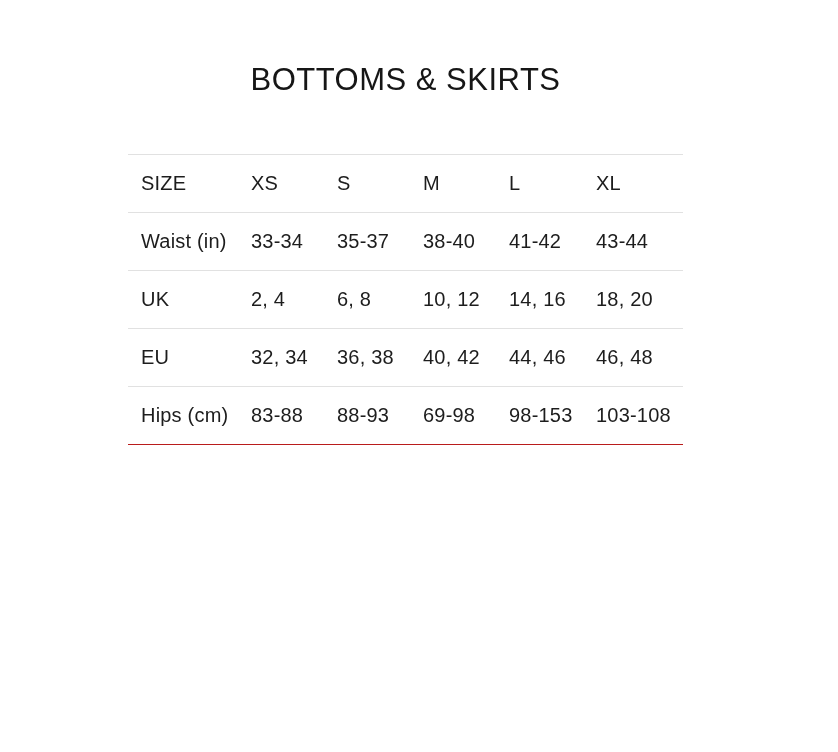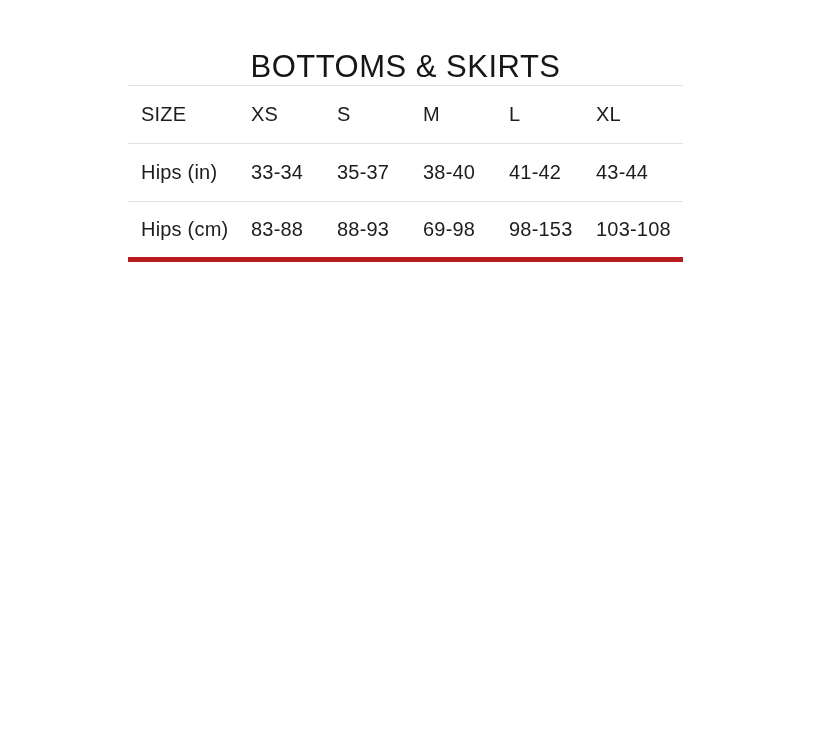--- a/index.html
+++ b/index.html
@@ -18,35 +18,36 @@
     position: relative;
     width: 838px;
     height: 752px;
   }
   .chart-wrap {
     width: 555px;
     margin-left: 128px;
   }
   .page-title {
     margin: 0;
-    padding-top: 48px;
+    padding-top: 61px;
     height: 37px;
     line-height: 37px;
     text-align: center;
     font-size: 31px;
     font-weight: 400;
     letter-spacing: 0.5px;
     color: #161616;
     white-space: nowrap;
   }
   table.size-chart {
+    margin-top: 56px;
     width: 555px;
     border-collapse: collapse;
     table-layout: fixed;
-    border-bottom: 5px solid #b91c1c;
+    border-bottom: 1px solid #b91c1c;
   }
   table.size-chart tr {
     border-top: 1px solid #e1e1e1;
   }
   table.size-chart th,
   table.size-chart td {
     box-sizing: border-box;
     height: 58px;
     padding: 0 0 0 13px;
     text-align: left;
@@ -86,26 +87,42 @@
           <th>SIZE</th>
           <th>XS</th>
           <th>S</th>
           <th>M</th>
           <th>L</th>
           <th>XL</th>
         </tr>
       </thead>
       <tbody id="size-rows">
           <tr>
-            <td>Hips (in)</td>
+            <td>Waist (in)</td>
             <td>33-34</td>
             <td>35-37</td>
             <td>38-40</td>
             <td>41-42</td>
             <td>43-44</td>
+          </tr>
+          <tr>
+            <td>UK</td>
+            <td>2, 4</td>
+            <td>6, 8</td>
+            <td>10, 12</td>
+            <td>14, 16</td>
+            <td>18, 20</td>
+          </tr>
+          <tr>
+            <td>EU</td>
+            <td>32, 34</td>
+            <td>36, 38</td>
+            <td>40, 42</td>
+            <td>44, 46</td>
+            <td>46, 48</td>
           </tr>
           <tr>
             <td>Hips (cm)</td>
             <td>83-88</td>
             <td>88-93</td>
             <td>69-98</td>
             <td>98-153</td>
             <td>103-108</td>
           </tr>
         </tbody>

